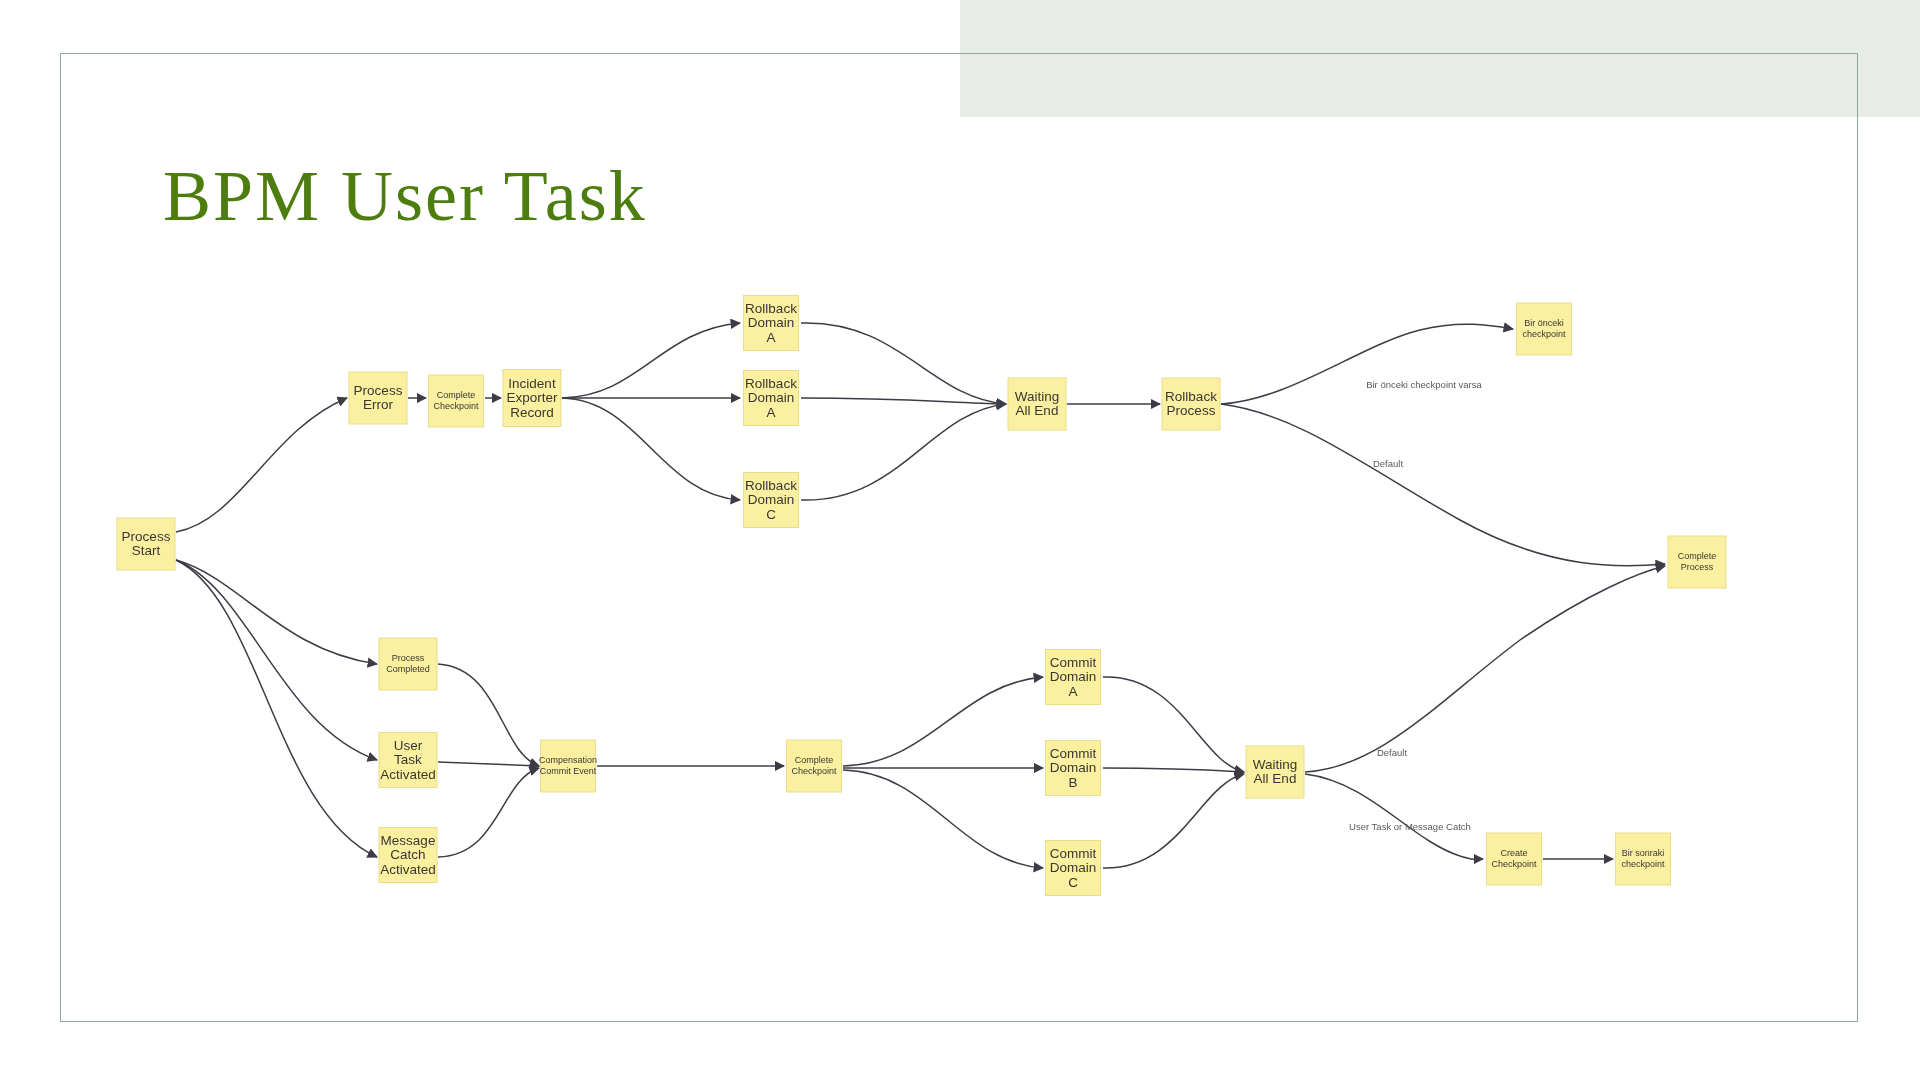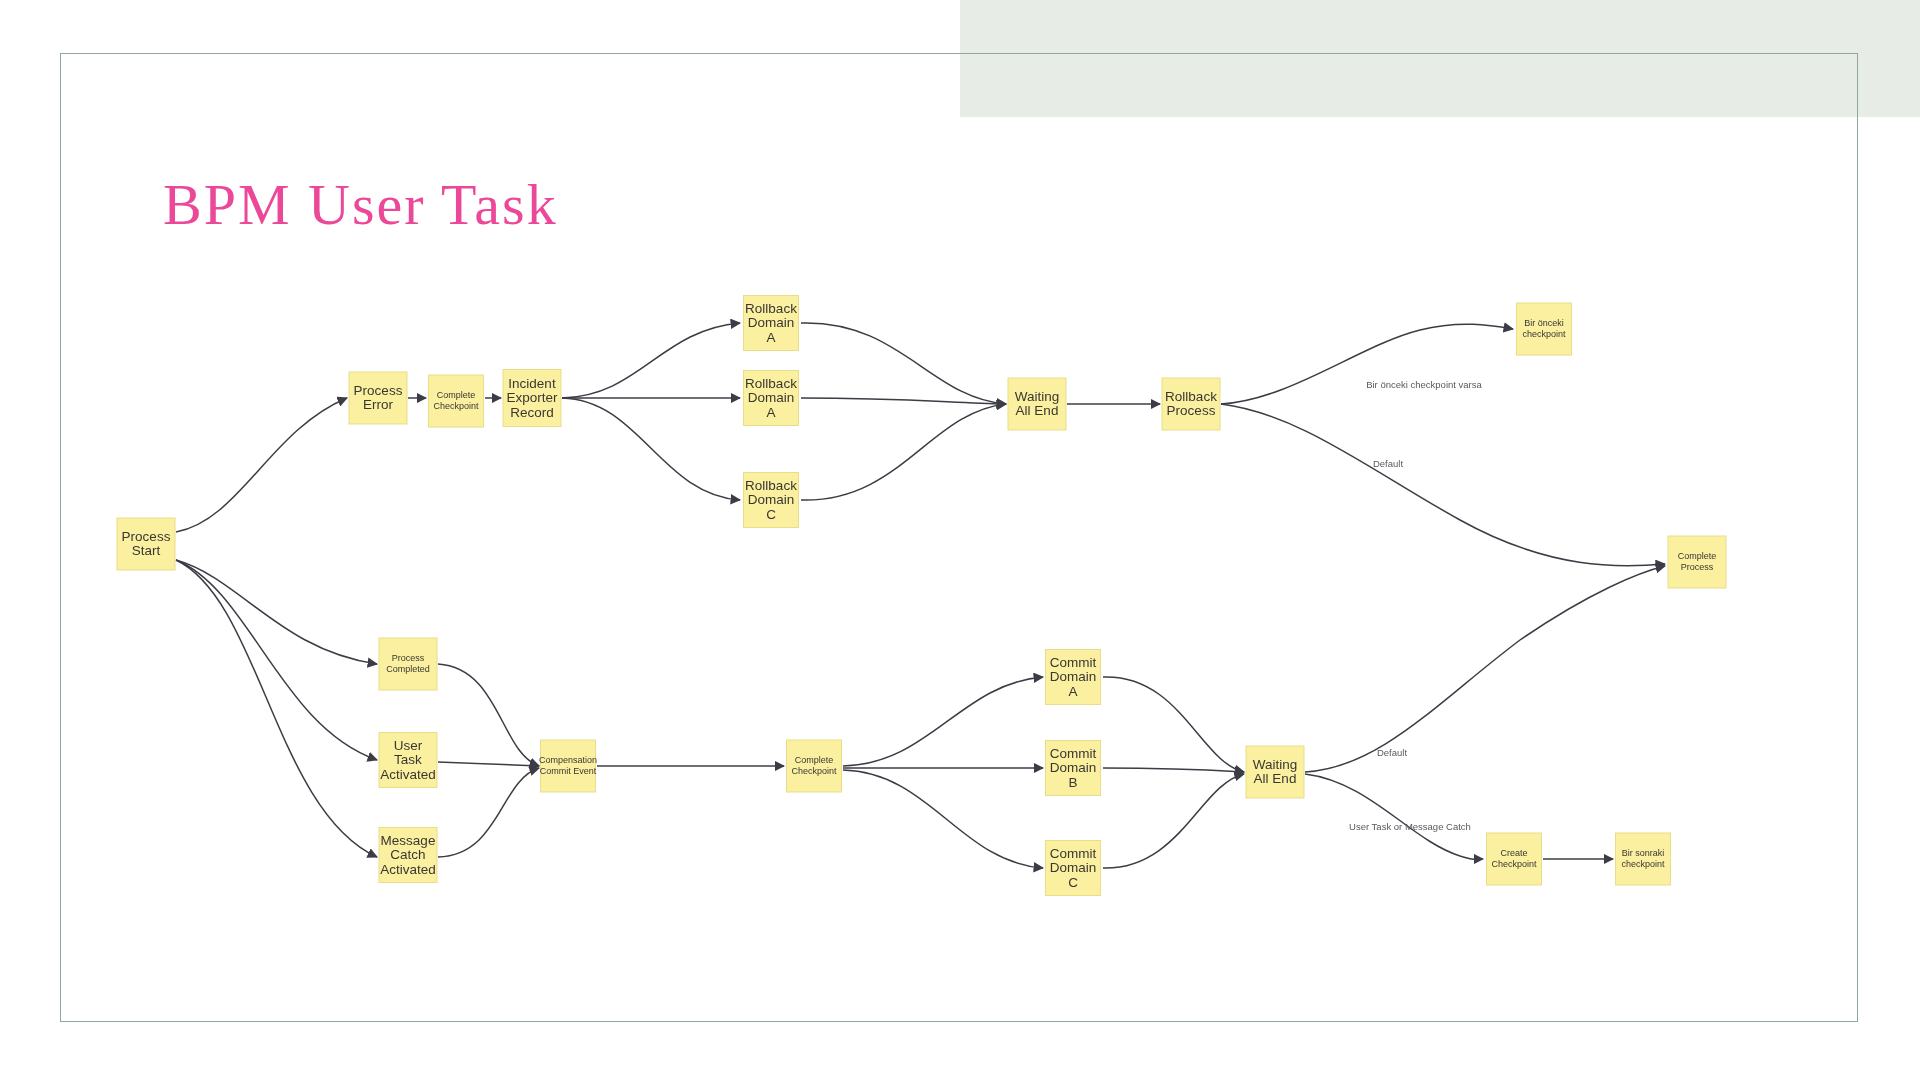--- a/index.html
+++ b/index.html
@@ -22,25 +22,25 @@
   .slide-frame{
     position:absolute;
     left:60px;top:53px;
     width:1798px;height:969px;
     border:1.4px solid #90a894;
     box-sizing:border-box;
     background:transparent;
   }
   .slide-title{
     position:absolute;
-    left:163px;top:171px;
+    left:163px;top:155px;
     font-family:"Liberation Serif",serif;
-    font-size:58px;
+    font-size:72px;
     letter-spacing:2px;
-    color:#ec4899;
+    color:#4d7c0f;
     white-space:nowrap;
   }
   #diagram{position:absolute;left:0;top:0;width:1920px;height:1080px;}
   .edge{fill:none;stroke:#3c3c46;stroke-width:1.5px;}
   .node-rect{fill:#faf0a0;stroke:#e8dd8a;stroke-width:1px;}
   .node-text{
     font-family:"Liberation Sans",sans-serif;
     fill:#3a3733;
     text-anchor:middle;
     dominant-baseline:middle;

